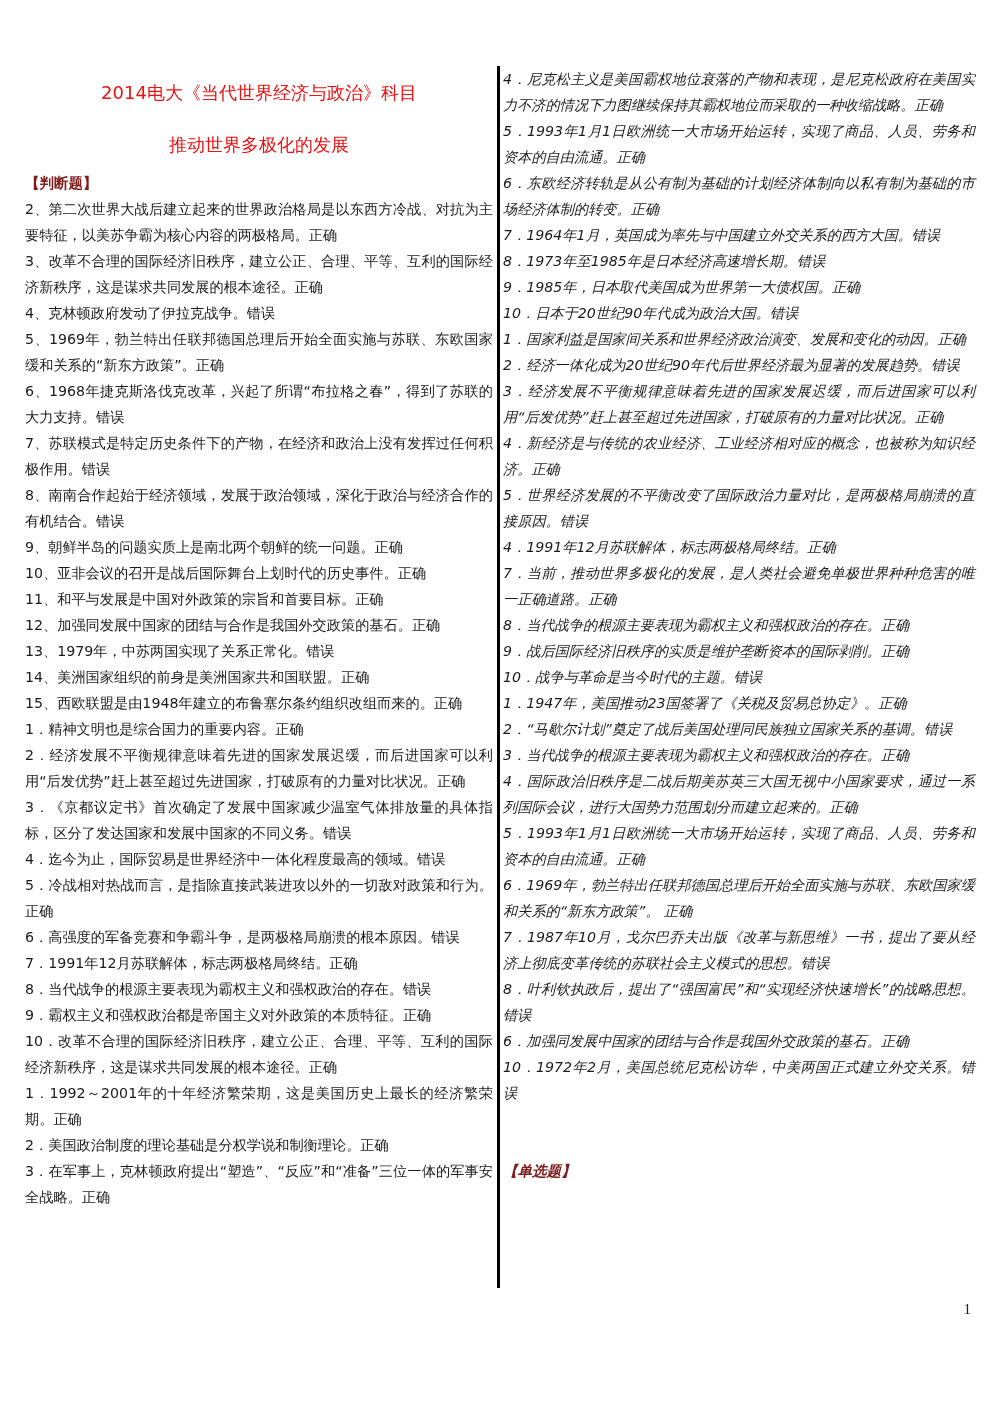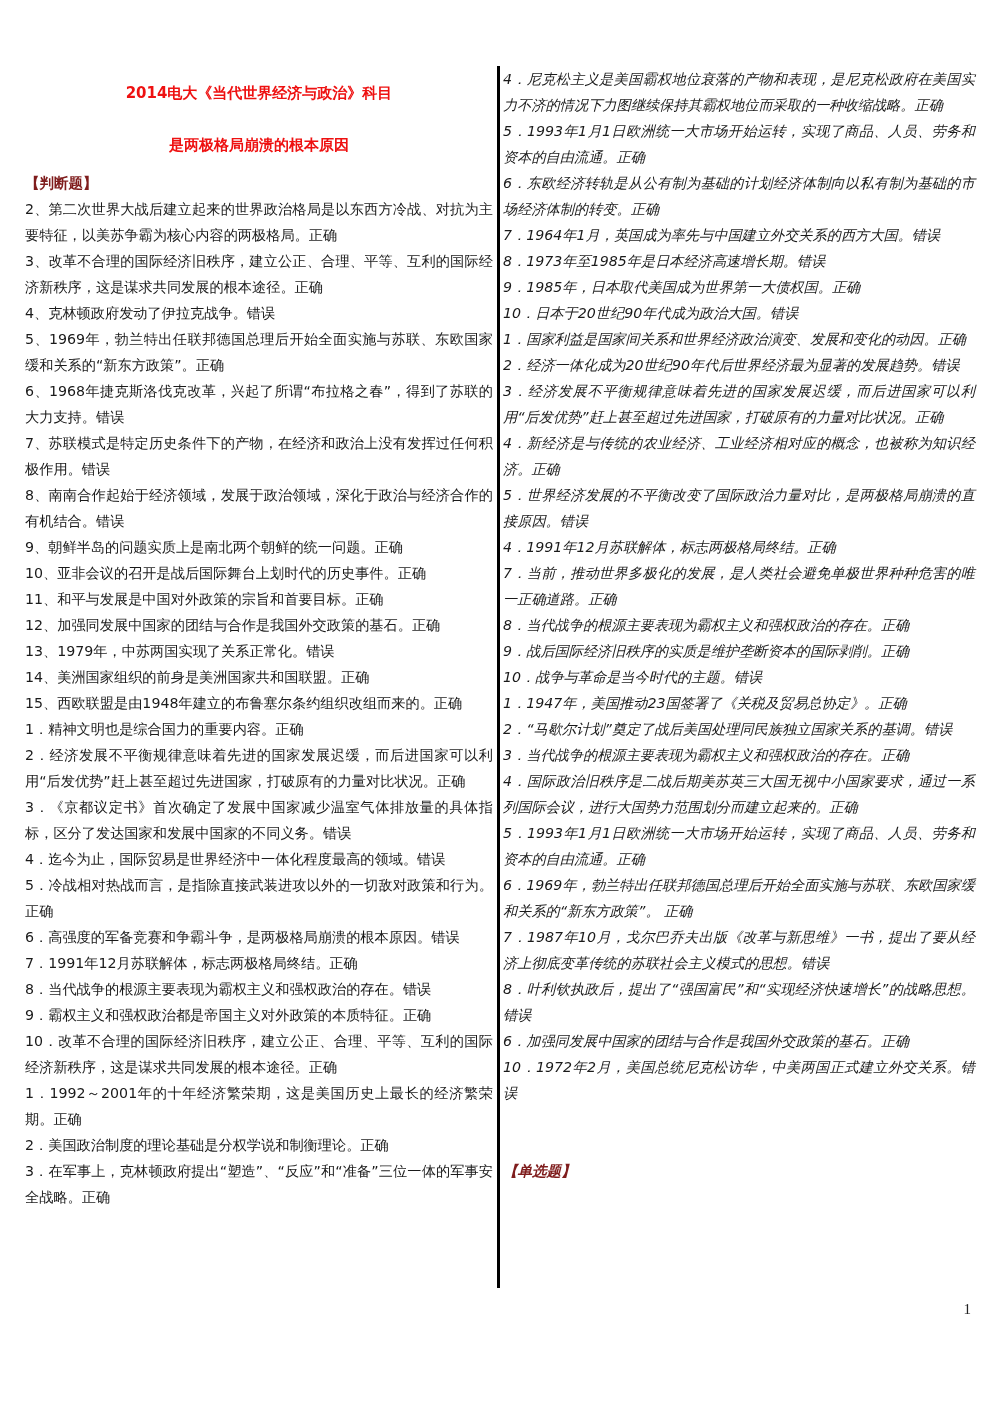--- a/index.html
+++ b/index.html
@@ -3,38 +3,38 @@
 <meta charset="utf-8">
 <style>
   html, body { margin: 0; padding: 0; background: #ffffff; }
   body { width: 993px; height: 1404px; position: relative; overflow: hidden;
          font-family: "DejaVu Sans", "Liberation Sans", sans-serif; color: #1a1a1a; }
   .page { position: absolute; left: 0; top: 0; width: 993px; height: 1404px; }
   .col { position: absolute; font-size: 14.2px; line-height: 26px; letter-spacing: 0; }
   .col-left { left: 25px; top: 66px; width: 468px; }
   .col-right { left: 503px; top: 66px; width: 472px; font-style: italic; }
   .divider { position: absolute; left: 497px; top: 66px; width: 3px; height: 1222px; background: #000; }
-  .title { text-align: center; color: #ee1111; font-weight: bold; font-size: 15px; }
+  .title { text-align: center; color: #ee1111; font-weight: normal; font-size: 18px; }
   .title-1 { height: 54px; line-height: 54px; }
   .title-2 { height: 50px; line-height: 50px; margin-top: 0px; }
   .section { color: #7f1d1d; font-weight: bold; font-size: 14.5px; height: 26px; line-height: 26px; }
   .item { margin: 0; padding: 0; text-align: justify; }
   .spacer { height: 26px; }
   .page-number { position: absolute; right: 22px; top: 1301px; font-family: "Liberation Serif", "DejaVu Serif", serif; font-size: 15px; color: #222; }
 </style>
 </head>
 <body>
 
 <div class="page">
 
   <div class="divider"></div>
 
   <div class="col col-left">
     <div class="title title-1">2014电大《当代世界经济与政治》科目</div>
-    <div class="title title-2">是两极格局崩溃的根本原因</div>
+    <div class="title title-2">推动世界多极化的发展</div>
     <div class="section">【判断题】</div>
     <div id="left-list">
         <div class="item">2、第二次世界大战后建立起来的世界政治格局是以东西方冷战、对抗为主要特征，以美苏争霸为核心内容的两极格局。正确</div>
         <div class="item">3、改革不合理的国际经济旧秩序，建立公正、合理、平等、互利的国际经济新秩序，这是谋求共同发展的根本途径。正确</div>
         <div class="item">4、克林顿政府发动了伊拉克战争。错误</div>
         <div class="item">5、1969年，勃兰特出任联邦德国总理后开始全面实施与苏联、东欧国家缓和关系的“新东方政策”。正确</div>
         <div class="item">6、1968年捷克斯洛伐克改革，兴起了所谓“布拉格之春”，得到了苏联的大力支持。错误</div>
         <div class="item">7、苏联模式是特定历史条件下的产物，在经济和政治上没有发挥过任何积极作用。错误</div>
         <div class="item">8、南南合作起始于经济领域，发展于政治领域，深化于政治与经济合作的有机结合。错误</div>
         <div class="item">9、朝鲜半岛的问题实质上是南北两个朝鲜的统一问题。正确</div>

